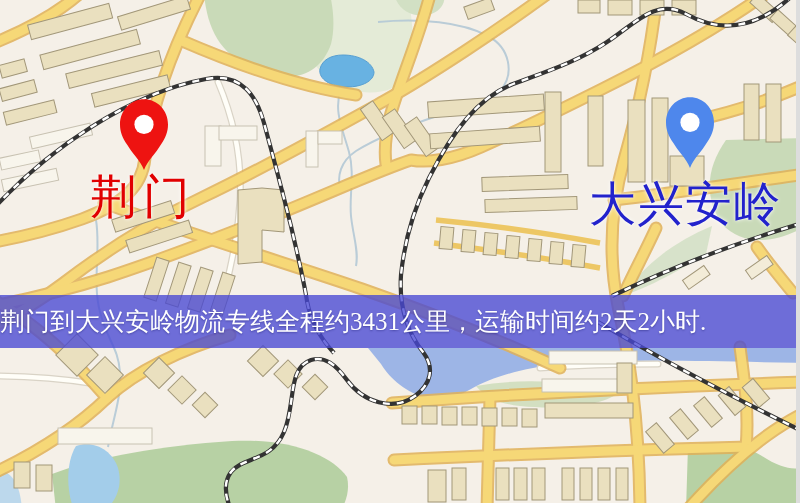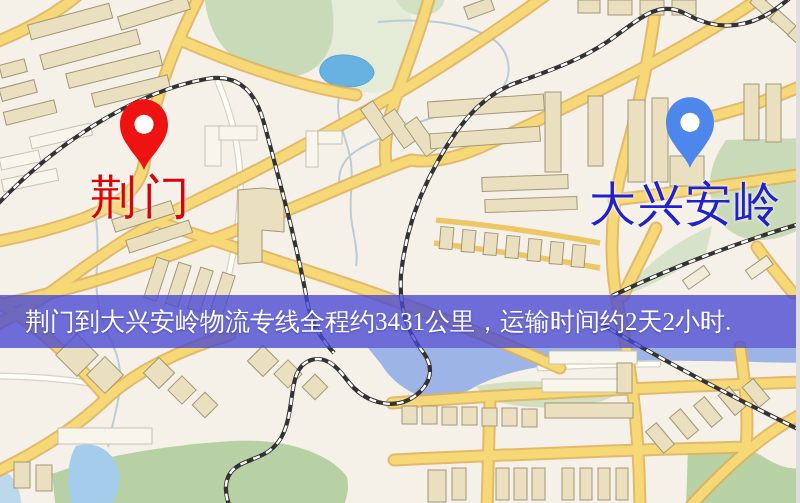--- a/index.html
+++ b/index.html
@@ -16,21 +16,21 @@
     white-space:nowrap;pointer-events:none;
   }
   .origin-label{left:90px;top:174px;font-size:47px;letter-spacing:6px;color:#e10000;}
   .dest-label{left:589px;top:181px;font-size:47px;letter-spacing:1px;color:#2222cc;text-align:right;}
   .banner{
     position:absolute;left:0;top:295px;width:800px;height:53px;
     background:rgba(72,72,212,0.78);
     display:flex;align-items:center;
   }
   .banner-text{
-    color:#ffffff;font-size:25px;padding-left:25px;white-space:nowrap;
+    color:#ffffff;font-size:25px;white-space:nowrap;
     font-family:"Liberation Serif","DejaVu Serif",serif;
     text-shadow:0 1px 2px rgba(10,10,80,.35);
   }
 </style>
 </head>
 <body>
 
 <div class="stage">
 
 <svg width="800" height="503" viewBox="0 0 800 503">

